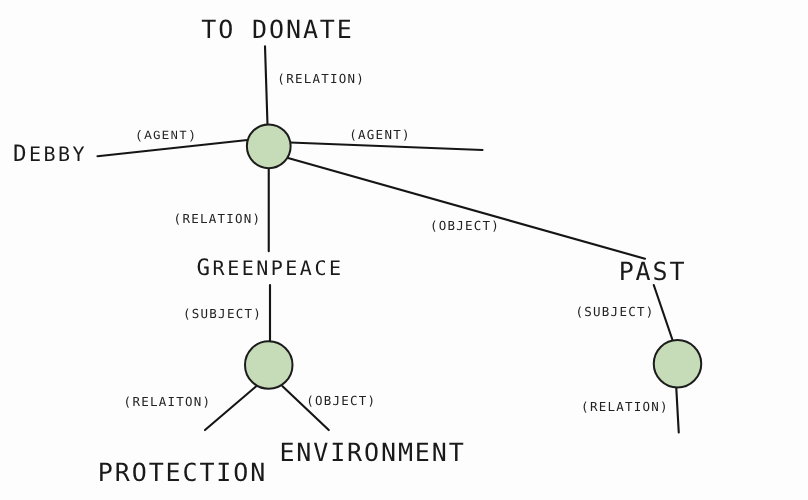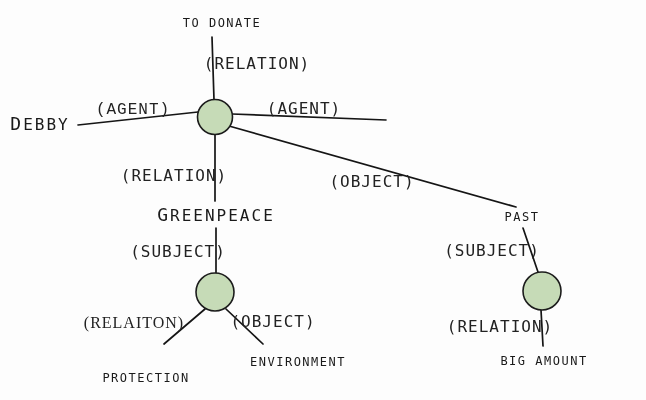--- a/index.html
+++ b/index.html
@@ -9,32 +9,32 @@
     height: 400px;
     background: #fdfdfd;
     overflow: hidden;
     font-family: "DejaVu Sans Mono", "Liberation Mono", monospace;
     color: #1a1a1a;
   }
   svg.wires { position: absolute; left: 0; top: 0; }
   .term {
     position: absolute;
     transform: translate(-50%, -50%);
-    font-size: 12px;
+    font-size: 20px;
     letter-spacing: 1.5px;
     line-height: 1;
     white-space: nowrap;
     color: #1a1a1a;
   }
   .term.bigfirst { font-size: 16px; letter-spacing: 2px; }
   .term.bigfirst::first-letter { font-size: 18px; }
   .rel {
     position: absolute;
     transform: translate(-50%, -50%);
-    font-size: 16px;
+    font-size: 10px;
     letter-spacing: 1px;
     line-height: 1;
     white-space: nowrap;
     color: #222222;
   }
 </style>
 </head>
 <body>
 
 <div class="canvas">
@@ -56,26 +56,25 @@
     <circle cx="215" cy="292" r="19" stroke="#1c1c1c" stroke-width="1.6" fill="#c6dbb7"></circle>
     <circle cx="542" cy="291" r="19" stroke="#1c1c1c" stroke-width="1.6" fill="#c6dbb7"></circle>
   </svg>
 
   <div class="term" style="left:222px; top:23px;">TO DONATE</div>
   <div class="term bigfirst" style="left:40px; top:124px;">DEBBY</div>
   <div class="term bigfirst" style="left:216px; top:215px;">GREENPEACE</div>
   <div class="term" style="left:522px; top:217px;">PAST</div>
   <div class="term" style="left:130px; top:378px;margin-left:16px;">PROTECTION</div>
   <div class="term" style="left:298px; top:362px;">ENVIRONMENT</div>
-  <div class="term" style="left:544px; top:361px;">BIG AMOUNT</div>
 
   <div class="rel" style="left:257px; top:64px;">(RELATION)</div>
   <div class="rel" style="left:133px; top:110px;font-family:Liberation Mono, monospace;">(AGENT)</div>
   <div class="rel" style="left:304px; top:109px;">(AGENT)</div>
   <div class="rel" style="left:174px; top:176px;">(RELATION)</div>
   <div class="rel" style="left:372px; top:182px;">(OBJECT)</div>
   <div class="rel" style="left:178px; top:252px;">(SUBJECT)</div>
-  <div class="rel" style="left:134px; top:323px;font-family:Liberation Serif, serif;">(RELAITON)</div>
+  <div class="rel" style="left:134px; top:323px;">(RELAITON)</div>
   <div class="rel" style="left:273px; top:322px;">(OBJECT)</div>
   <div class="rel" style="left:492px; top:251px;">(SUBJECT)</div>
   <div class="rel" style="left:500px; top:327px;">(RELATION)</div>
 
 </div>
 
 </body></html>

